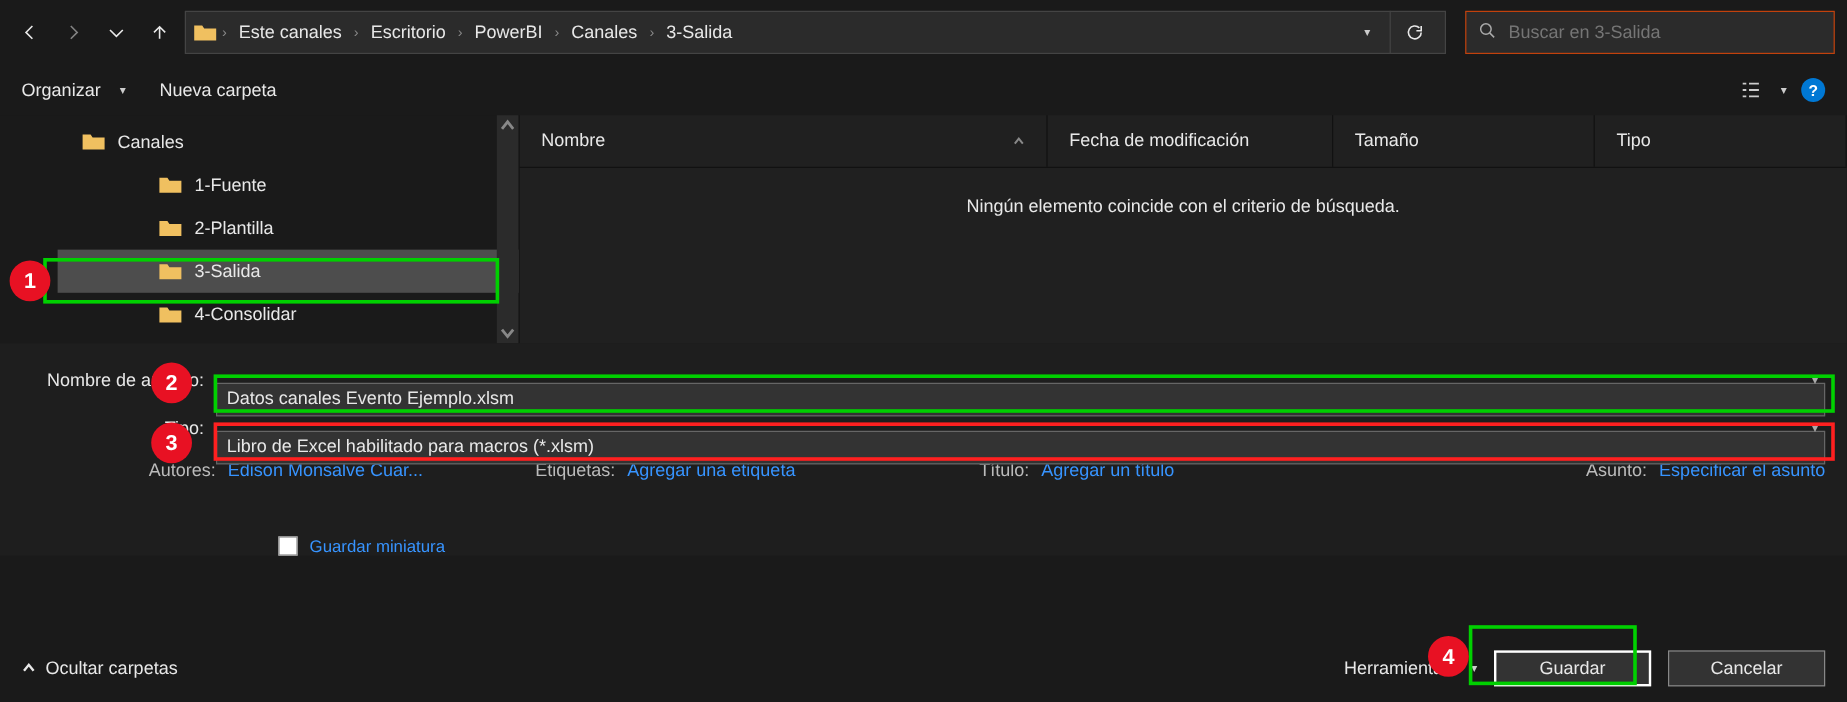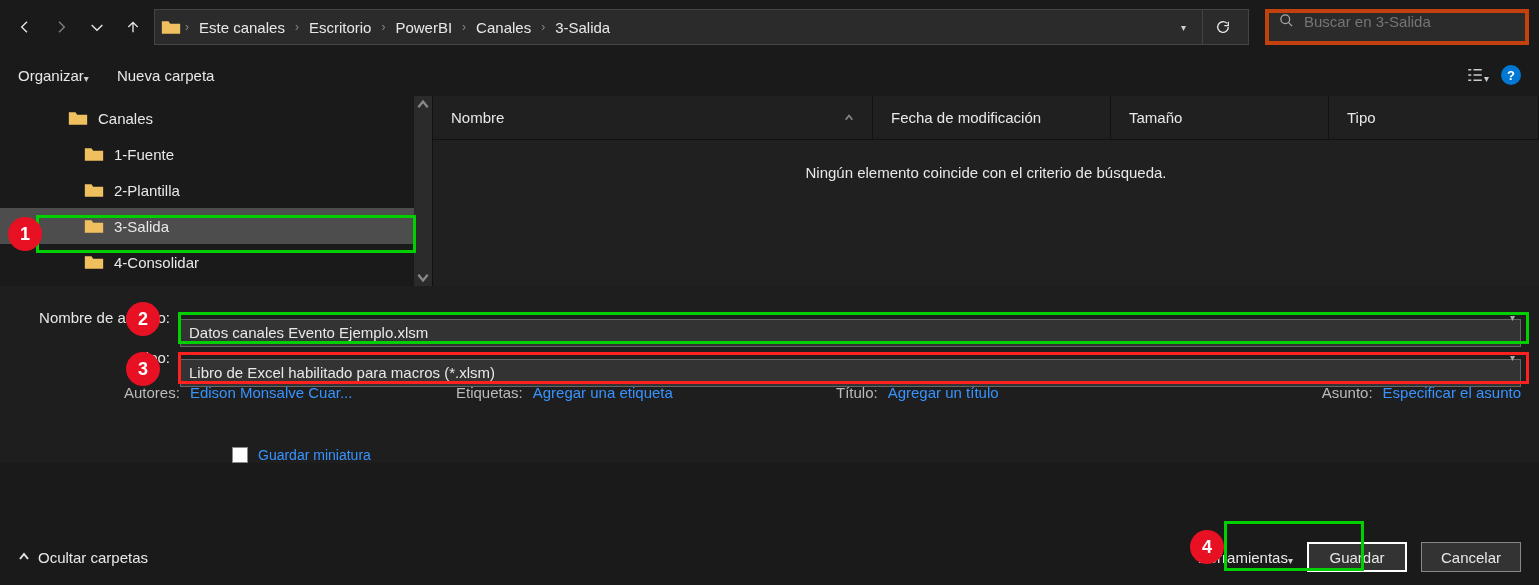--- a/index.html
+++ b/index.html
@@ -8,72 +8,72 @@
   
   .topbar { display: flex; align-items: center; height: 54px; padding: 0 10px; gap: 6px; }
   .nav-btn { width: 30px; height: 30px; display: flex; align-items: center; justify-content: center; color: #e8e8e8; cursor: pointer; }
   .nav-btn svg { width: 16px; height: 16px; stroke: #e8e8e8; fill: none; stroke-width: 2; }
   .breadcrumb { flex: 1; display: flex; align-items: center; background: #2b2b2b; height: 36px; border: 1px solid #444; padding: 0 6px; gap: 2px; }
   .folder-icon { width: 20px; height: 16px; display: inline-block; }
   .crumb { padding: 0 6px; cursor: pointer; color: #e8e8e8; font-size: 15px; }
   .chev { color: #888; padding: 0 2px; font-size: 12px; }
   .bc-right { margin-left: auto; display: flex; align-items: center; gap: 10px; padding-right: 8px; }
   .refresh-btn { width: 40px; height: 36px; display: flex; align-items: center; justify-content: center; border-left: 1px solid #444; margin-left: 6px; }
-  .searchbox { width: 264px; height: 36px; background: #2b2b2b; border: 4px solid #c2410c; display: flex; align-items: flex-start; padding: 0 10px; margin-left: 10px; }
+  .searchbox { width: 308px; height: 36px; background: #2b2b2b; border: 1px solid #c2410c; display: flex; align-items: center; padding: 0 10px; margin-left: 10px; }
   .searchbox input { background: transparent; border: none; color: #aaa; font-size: 15px; width: 100%; outline: none; }
   .search-icon { margin-right: 10px; }
 
   
   .toolbar { display: flex; align-items: center; height: 42px; padding: 0 18px; gap: 28px; }
-  .tool-btn { cursor: pointer; font-size: 15px; display: flex; align-items: flex-end; gap: 0; }
+  .tool-btn { cursor: pointer; font-size: 15px; display: flex; align-items: center; gap: 16px; }
   .toolbar-right { margin-left: auto; display: flex; align-items: center; gap: 12px; }
   .help-circle { width: 20px; height: 20px; border-radius: 50%; background: #0078d4; color: #fff; display: flex; align-items: center; justify-content: center; font-size: 13px; font-weight: bold; }
 
   
   .main { display: flex; height: 190px; }
   .sidebar { width: 432px; background: #1a1a1a; position: relative; }
   .tree { padding-top: 4px; }
   .tree-row { display: flex; align-items: center; height: 36px; cursor: pointer; padding-left: 68px; gap: 10px; font-size: 15px; }
-  .tree-row.depth1 { padding-left: 84px; }
+  .tree-row.depth1 { padding-left: 84px; margin-left: 48px; }
   .tree-row.selected { background: #4d4d4d; }
   .scroll-strip { position: absolute; right: 0; top: 0; width: 18px; height: 100%; background: #2b2b2b; display: flex; flex-direction: column; align-items: center; justify-content: space-between; padding: 2px 0; }
   .scroll-arrow { width: 14px; height: 14px; }
 
   .content { flex: 1; background: #202020; border-left: 1px solid #111; }
   .col-headers { display: flex; height: 44px; align-items: center; border-bottom: 1px solid #111; }
   .col { padding: 0 18px; font-size: 15px; color: #e8e8e8; border-right: 1px solid #111; height: 100%; display: flex; align-items: center; gap: 6px; }
   .col.nombre { flex: 0 0 440px; }
   .col.fecha { flex: 0 0 238px; }
   .col.tipo { flex: 0 0 210px; }
   .col.tam { flex: 1; }
   .empty-msg { text-align: center; padding-top: 24px; font-size: 15px; color: #e8e8e8; }
 
   
   .bottom { background: #1e1e1e; padding: 14px 18px 0 18px; position: relative; }
   .field-row { display: flex; align-items: center; margin-bottom: 6px; height: 34px; }
   .field-label { width: 162px; text-align: right; padding-right: 10px; font-size: 15px; color: #e8e8e8; }
   .field-input { flex: 1; height: 28px; background: #333; border: 1px solid #666; color: #e8e8e8; padding: 0 8px; font-size: 15px; position: relative; margin-top: 31px; }
   .combo-arrow { position: absolute; right: 6px; top: 50%; transform: translateY(-50%); color: #aaa; pointer-events: none; font-size: 10px; }
 
-  .meta-row { display: flex; align-items: center; padding-left: 106px; gap: 10px; margin-top: 10px; font-size: 15px; }
+  .meta-row { display: flex; align-items: center; padding-left: 106px; gap: 0; margin-top: 10px; font-size: 15px; }
   .meta-label { color: #bbb; }
   .meta-link { color: #3794ff; cursor: pointer; }
   .meta-pair { display: flex; align-items: center; gap: 10px; }
   .meta-pair.autores { width: 322px; }
   .meta-pair.etiquetas { width: 370px; }
   .meta-pair.titulo { width: 340px; }
 
   .thumb-row { padding-left: 214px; margin-top: 46px; display: flex; align-items: center; gap: 10px; }
   .chk { width: 16px; height: 16px; background: #fff; border: 1px solid #888; display: inline-block; }
 
   
   .footer { position: absolute; bottom: 0; left: 0; right: 0; height: 56px; display: flex; align-items: center; padding: 0 18px; }
   .footer-left { display: flex; align-items: center; gap: 8px; cursor: pointer; font-size: 15px; }
   .footer-right { margin-left: auto; display: flex; align-items: center; gap: 14px; font-size: 15px; }
-  .win-btn { width: 100px; height: 30px; background: #333; border: 1px solid #888; color: #e8e8e8; display: flex; align-items: center; justify-content: center; cursor: pointer; font-size: 15px; }
+  .win-btn { width: 131px; height: 30px; background: #333; border: 1px solid #888; color: #e8e8e8; display: flex; align-items: center; justify-content: center; cursor: pointer; font-size: 15px; }
 
   
   .anno-box { position: absolute; border: 3px solid #00d000; pointer-events: none; }
   .anno-box.red { border-color: #ff2020; }
   .anno-num { position: absolute; width: 34px; height: 34px; border-radius: 50%; background: #e81123; color: #fff; display: flex; align-items: center; justify-content: center; font-size: 18px; font-weight: 600; z-index: 20; pointer-events: none; }
 
   .caret-down { font-size: 10px; color: #ccc; }
 </style>
 </head>
 <body>

